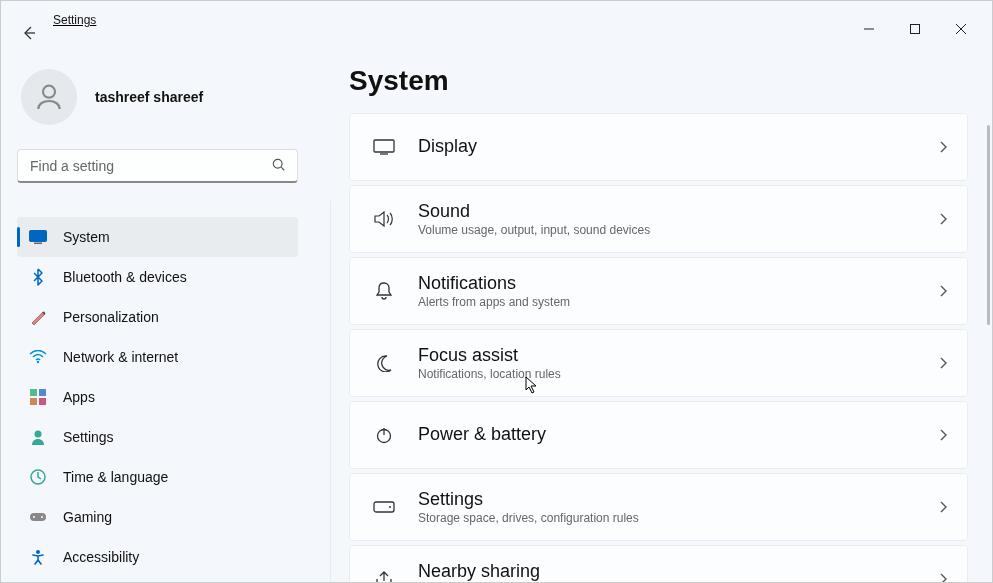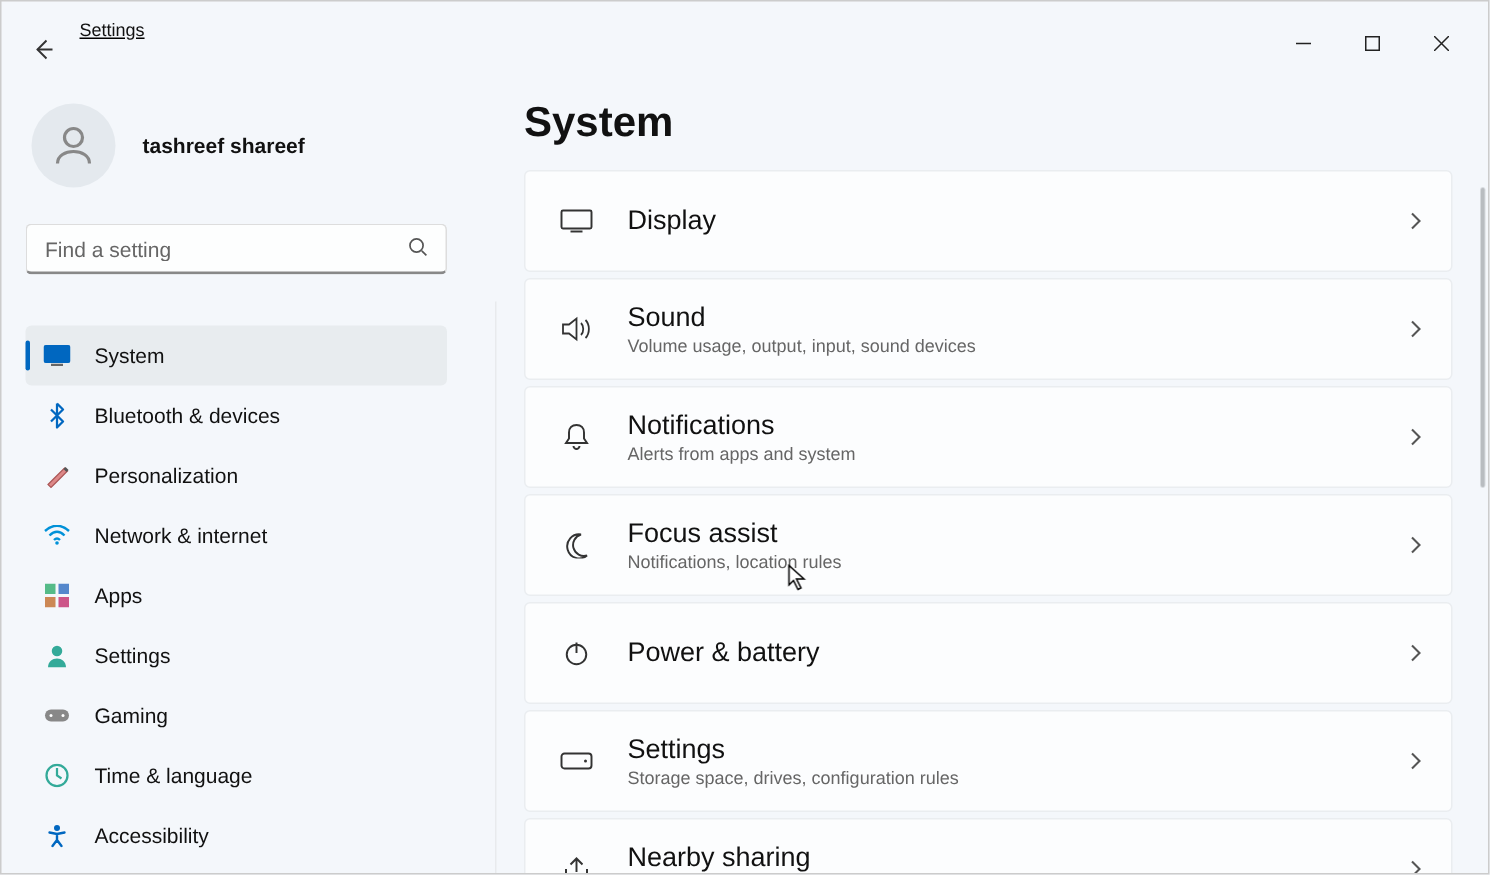--- a/index.html
+++ b/index.html
@@ -152,40 +152,40 @@
         <span class="nav-icon">
           <svg width="16" height="16" viewBox="0 0 16 16">
               <circle cx="8" cy="5" r="3.5" fill="#3a9"></circle>
               <path d="M2 16c0-4 3-6 6-6s6 2 6 6" fill="#3a9"></path>
             </svg>
         </span>
         <span class="nav-label">Settings</span>
       </li>
       <li class="nav-item">
         <span class="nav-icon">
+          <svg width="16" height="16" viewBox="0 0 16 16">
+              <circle cx="8" cy="8" r="7" fill="none" stroke="#3a9" stroke-width="1.5"></circle>
+              <path d="M8 3 V8 L11 10" stroke="#3a9" stroke-width="1.5" fill="none"></path>
+            </svg>
+        </span>
+        <span class="nav-label">Time &amp; language</span>
+      </li>
+      <li class="nav-item">
+        <span class="nav-icon">
           <svg width="18" height="12" viewBox="0 0 18 12">
               <rect x="1" y="2" width="16" height="8" rx="4" fill="#888"></rect>
               <circle cx="5" cy="6" r="1" fill="#fff"></circle>
               <circle cx="13" cy="6" r="1" fill="#fff"></circle>
             </svg>
         </span>
         <span class="nav-label">Gaming</span>
       </li>
       <li class="nav-item">
         <span class="nav-icon">
           <svg width="16" height="16" viewBox="0 0 16 16">
-              <circle cx="8" cy="8" r="7" fill="none" stroke="#3a9" stroke-width="1.5"></circle>
-              <path d="M8 3 V8 L11 10" stroke="#3a9" stroke-width="1.5" fill="none"></path>
-            </svg>
-        </span>
-        <span class="nav-label">Time &amp; language</span>
-      </li>
-      <li class="nav-item">
-        <span class="nav-icon">
-          <svg width="16" height="16" viewBox="0 0 16 16">
               <circle cx="8" cy="3" r="2" fill="#0067c0"></circle>
               <path d="M3 6 L8 7 L13 6 M8 7 V11 L5 15 M8 11 L11 15" stroke="#0067c0" stroke-width="1.6" fill="none" stroke-linecap="round"></path>
             </svg>
         </span>
         <span class="nav-label">Accessibility</span>
       </li>
       <li class="nav-item" style="opacity:0.3;">
         <span class="nav-icon">
           <svg width="14" height="16" viewBox="0 0 14 16">
               <path d="M7 1 L13 3 V8 Q13 13 7 15 Q1 13 1 8 V3 Z" fill="#888"></path>

